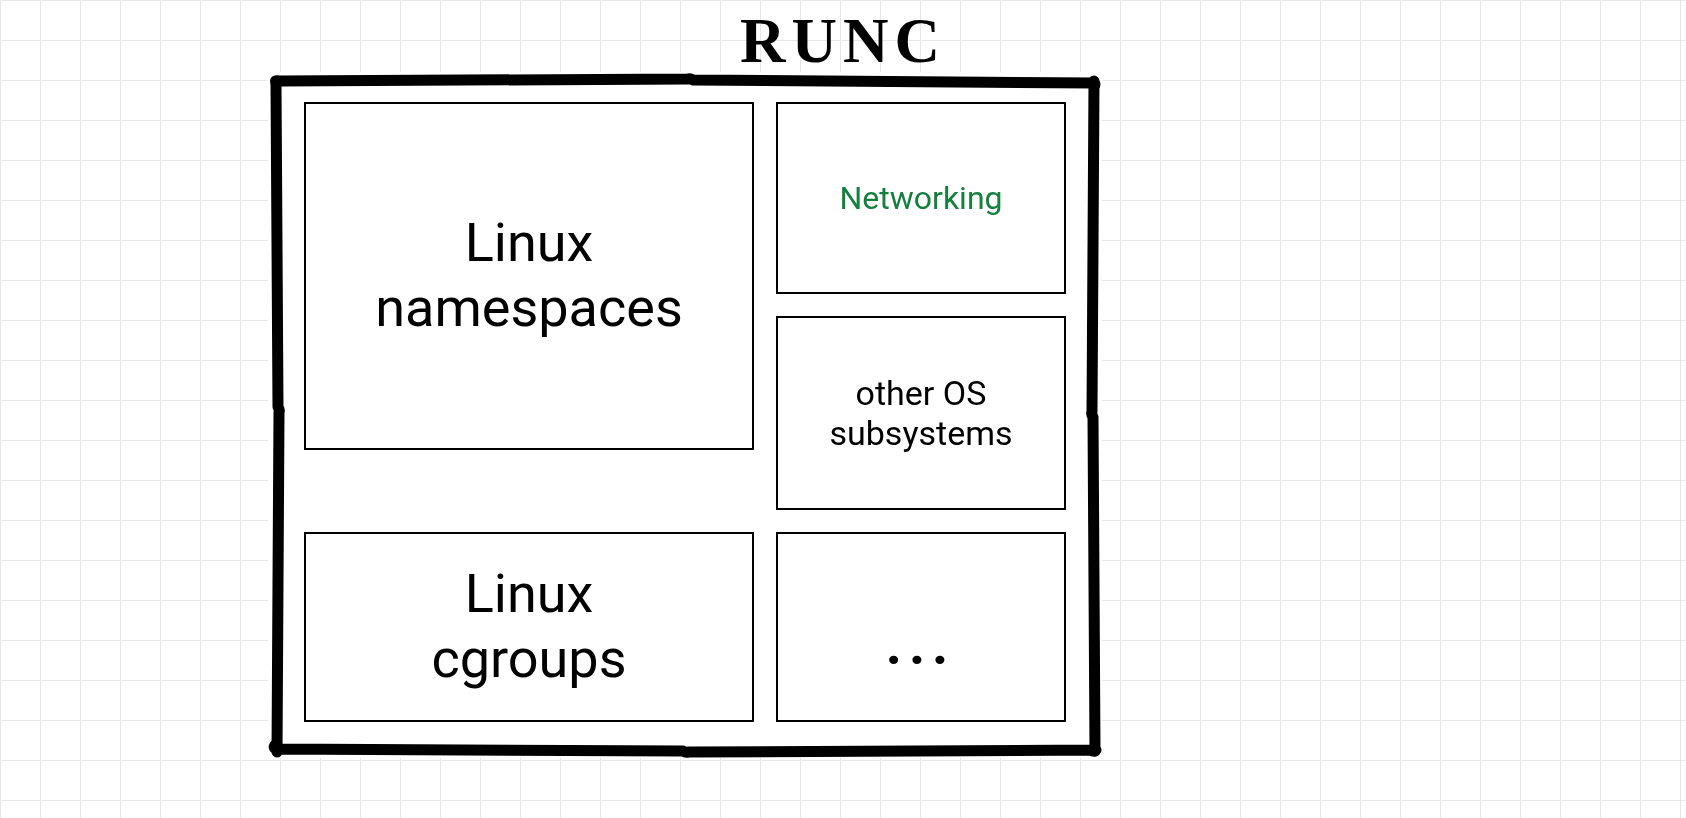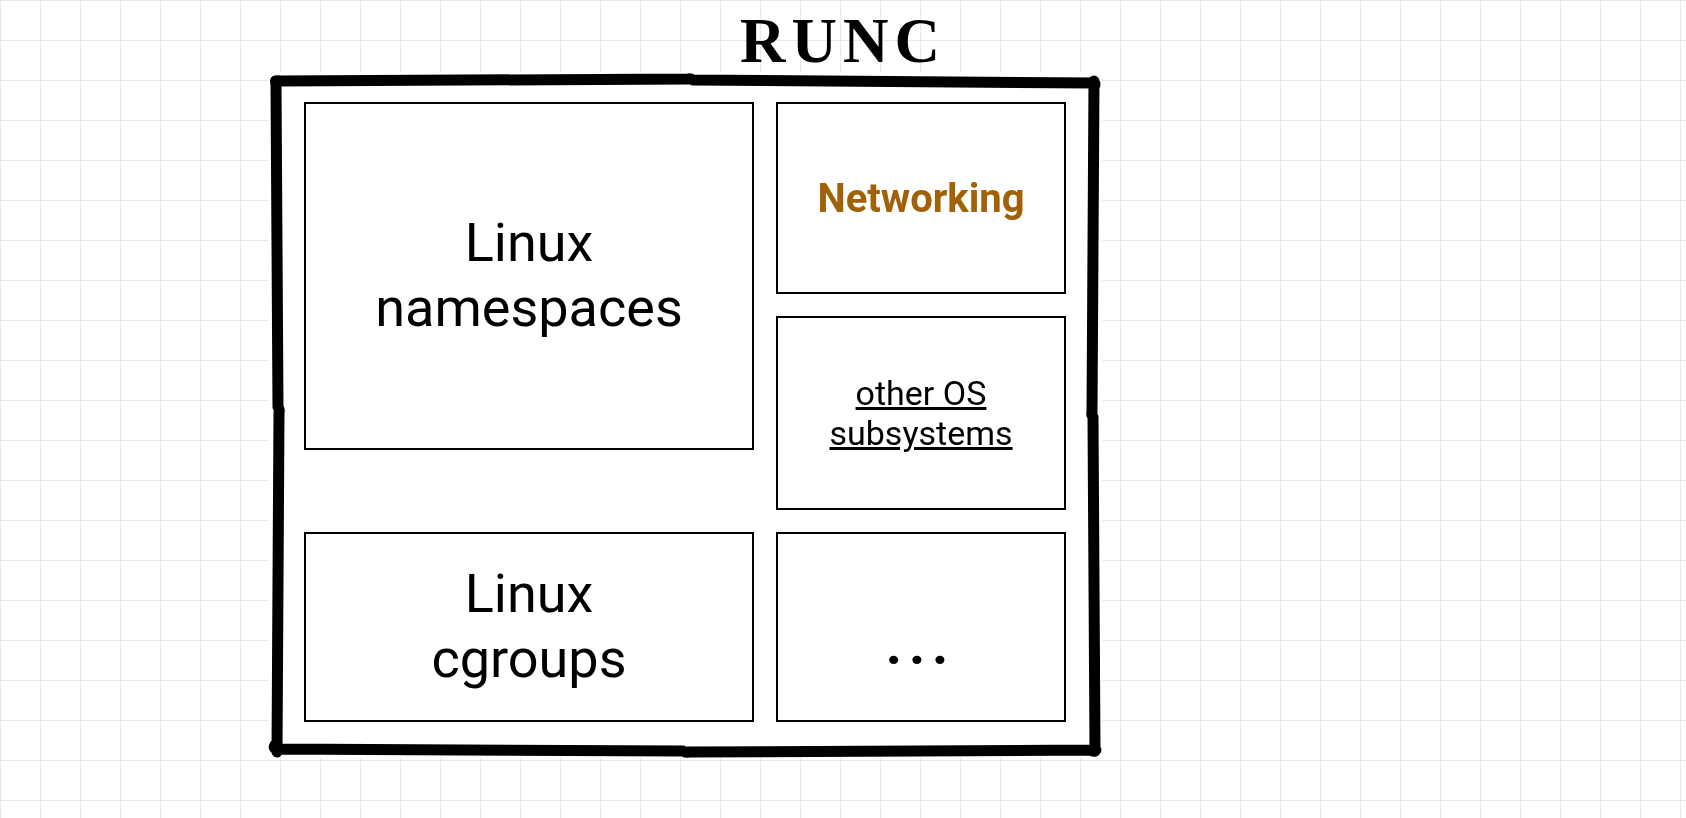--- a/index.html
+++ b/index.html
@@ -84,39 +84,38 @@
     }
     
     .box-networking {
       grid-column: 2;
       grid-row: 1;
     }
     
     .box-other {
       grid-column: 2;
       grid-row: 2;
-      text-decoration: underline;
     }
     
     .box-dots {
       grid-column: 2;
       grid-row: 3;
     }
     
     .text-large {
       font-size: 54px;
       font-weight: 400;
       line-height: 1.2;
       color: #000;
     }
     
     .text-medium {
-      font-size: 40px;
-      font-weight: 700;
-      color: #a16207;
+      font-size: 32px;
+      font-weight: 400;
+      color: #15803d;
     }
     
     .text-small {
       font-size: 34px;
       font-weight: 400;
       color: #000;
     }
     
     .text-dots {
       font-size: 50px;

